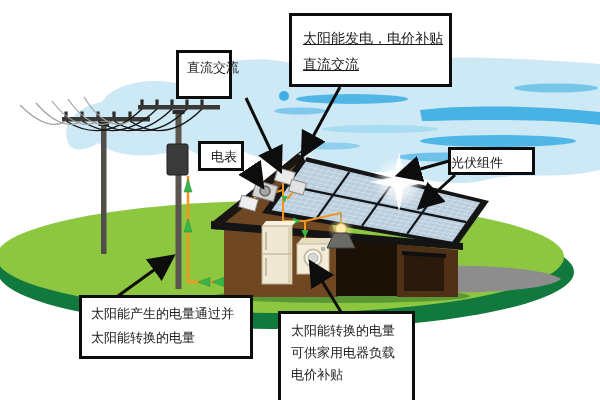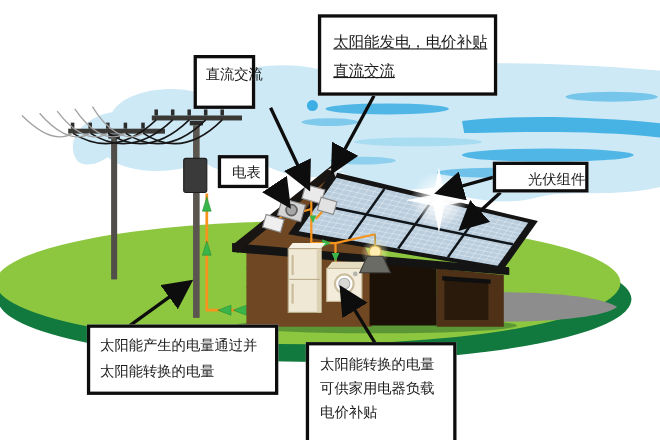--- a/index.html
+++ b/index.html
@@ -9,21 +9,21 @@
   }
   html,body{margin:0;padding:0;background:#fff;font-family:"Liberation Sans",sans-serif;}
   .stage{position:relative;width:600px;height:400px;background:#fff;overflow:hidden;}
   .stage svg{position:absolute;left:0;top:0;}
   .callout{position:absolute;background:#fff;border:3px solid var(--callout-border);
     color:#1a1a1a;box-sizing:border-box;font-size:13px;z-index:5;}
   .callout div{white-space:nowrap;}
   #cb-benefit{left:289px;top:13px;width:163px;height:74px;padding:9px 11px;font-size:14px;line-height:26px;text-decoration:underline;}
   #cb-inverter{left:176px;top:50px;width:56px;height:49px;padding:5px 8px;line-height:19px;}
   #cb-meter{left:198px;top:141px;width:46px;height:30px;padding:3px 10px;line-height:20px;}
-  #cb-pv{left:448px;top:147px;width:87px;height:28px;padding:3px 0;line-height:19px;text-align:right;border-width:3px;}
+  #cb-pv{left:448px;top:147px;width:87px;height:28px;padding:3px 0;line-height:19px;text-align:left;border-width:3px;}
   #cb-grid{left:79px;top:295px;width:174px;height:64px;padding:4px 9px;line-height:24px;}
   #cb-load{left:278px;top:311px;width:137px;height:102px;padding:6px 10px;line-height:22px;}
 </style>
 </head>
 <body>
 
 <div class="stage">
 <svg width="600" height="400" viewBox="0 0 600 400">
   <defs>
     <radialGradient id="glow" cx="50%" cy="50%" r="50%">

